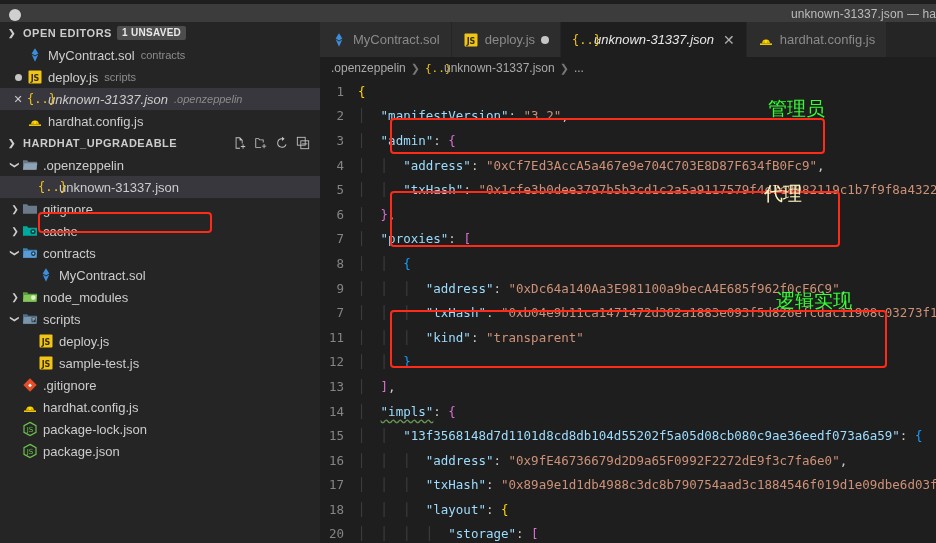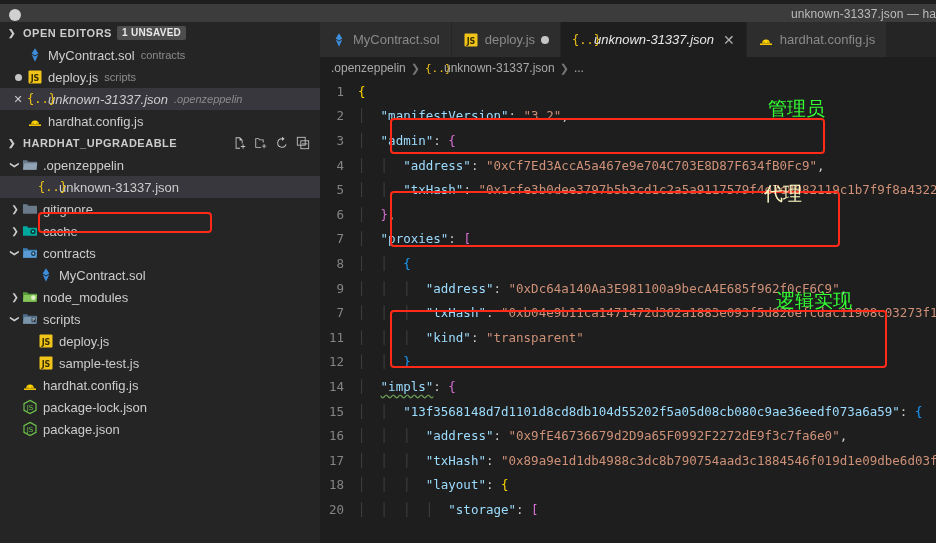--- a/index.html
+++ b/index.html
@@ -333,20 +333,31 @@
         <div class="row treerow">
           <span style="width:16px;flex:none"></span>
           <span class="tw"></span>
           <span class="ico">
             <svg width="16" height="16" viewBox="0 0 16 16">
               <rect x="1.5" y="1.5" width="13" height="13" rx="1" fill="#f0c419"></rect>
               <text x="8" y="11.6" font-size="8" font-family="DejaVu Sans, sans-serif" font-weight="bold" fill="#3a3000" text-anchor="middle">JS</text>
             </svg>
           </span>
           <span class="name">sample-test.js</span>
+        </div>
+        <div class="row treerow">
+          <span style="width:0px;flex:none"></span>
+          <span class="tw"></span>
+          <span class="ico">
+            <svg width="16" height="16" viewBox="0 0 16 16">
+              <path d="M8 1.3 14.7 8 8 14.7 1.3 8z" fill="#e44d26"></path>
+              <path d="M6.2 8.4 8 6.6l1.9 1.8-1.9 1.9z" fill="#fff"></path>
+            </svg>
+          </span>
+          <span class="name">.gitignore</span>
         </div>
         <div class="row treerow">
           <span style="width:0px;flex:none"></span>
           <span class="tw"></span>
           <span class="ico">
             <svg width="16" height="16" viewBox="0 0 16 16">
               <path d="M2 11.4h12v1.6H2z" fill="#f5c400"></path>
               <path d="M4.2 11.2a3.8 3.8 0 0 1 7.6 0z" fill="#ffd900"></path>
               <path d="M5.3 11.2 6 7.9l1 3.3zM9 11.2l1-3.3.7 3.3z" fill="#c79a00"></path>
             </svg>
@@ -425,20 +436,21 @@
         <div class="cline"><span class="ln">3</span><span class="ctext"><span class="guide">│&nbsp;&nbsp;</span><span class="k">"admin"</span><span class="p">: </span><span class="b2">{</span></span></div>
         <div class="cline"><span class="ln">4</span><span class="ctext"><span class="guide">│&nbsp;&nbsp;</span><span class="guide">│&nbsp;&nbsp;</span><span class="k">"address"</span><span class="p">: </span><span class="s">"0xCf7Ed3AccA5a467e9e704C703E8D87F634fB0Fc9"</span><span class="p">,</span></span></div>
         <div class="cline"><span class="ln">5</span><span class="ctext"><span class="guide">│&nbsp;&nbsp;</span><span class="guide">│&nbsp;&nbsp;</span><span class="k">"txHash"</span><span class="p">: </span><span class="s">"0x1cfe3b0dee3797b5b3cd1c2a5a9117579f4e7e8982119c1b7f9f8a4322c</span></span></div>
         <div class="cline"><span class="ln">6</span><span class="ctext"><span class="guide">│&nbsp;&nbsp;</span><span class="b2">}</span><span class="p">,</span></span></div>
         <div class="cline"><span class="ln">7</span><span class="ctext"><span class="guide">│&nbsp;&nbsp;</span><span class="k">"proxies"</span><span class="p">: </span><span class="b2">[</span></span></div>
         <div class="cline"><span class="ln">8</span><span class="ctext"><span class="guide">│&nbsp;&nbsp;</span><span class="guide">│&nbsp;&nbsp;</span><span class="b3">{</span></span></div>
         <div class="cline"><span class="ln">9</span><span class="ctext"><span class="guide">│&nbsp;&nbsp;</span><span class="guide">│&nbsp;&nbsp;</span><span class="guide">│&nbsp;&nbsp;</span><span class="k">"address"</span><span class="p">: </span><span class="s">"0xDc64a140Aa3E981100a9becA4E685f962f0cF6C9"</span><span class="p">,</span></span></div>
         <div class="cline"><span class="ln">7</span><span class="ctext"><span class="guide">│&nbsp;&nbsp;</span><span class="guide">│&nbsp;&nbsp;</span><span class="guide">│&nbsp;&nbsp;</span><span class="k">"txHash"</span><span class="p">: </span><span class="s">"0xb04e9b11ca1471472d362a1883e093f5d826efcdac11908c03273f159</span></span></div>
         <div class="cline"><span class="ln">11</span><span class="ctext"><span class="guide">│&nbsp;&nbsp;</span><span class="guide">│&nbsp;&nbsp;</span><span class="guide">│&nbsp;&nbsp;</span><span class="k">"kind"</span><span class="p">: </span><span class="s">"transparent"</span></span></div>
         <div class="cline"><span class="ln">12</span><span class="ctext"><span class="guide">│&nbsp;&nbsp;</span><span class="guide">│&nbsp;&nbsp;</span><span class="b3">}</span></span></div>
+        <div class="cline"><span class="ln">13</span><span class="ctext"><span class="guide">│&nbsp;&nbsp;</span><span class="b2">]</span><span class="p">,</span></span></div>
         <div class="cline"><span class="ln">14</span><span class="ctext"><span class="guide">│&nbsp;&nbsp;</span><span class="k squiggle-g">"impls"</span><span class="p">: </span><span class="b2">{</span></span></div>
         <div class="cline"><span class="ln">15</span><span class="ctext"><span class="guide">│&nbsp;&nbsp;</span><span class="guide">│&nbsp;&nbsp;</span><span class="k">"13f3568148d7d1101d8cd8db104d55202f5a05d08cb080c9ae36eedf073a6a59"</span><span class="p">: </span><span class="b3">{</span></span></div>
         <div class="cline"><span class="ln">16</span><span class="ctext"><span class="guide">│&nbsp;&nbsp;</span><span class="guide">│&nbsp;&nbsp;</span><span class="guide">│&nbsp;&nbsp;</span><span class="k">"address"</span><span class="p">: </span><span class="s">"0x9fE46736679d2D9a65F0992F2272dE9f3c7fa6e0"</span><span class="p">,</span></span></div>
         <div class="cline"><span class="ln">17</span><span class="ctext"><span class="guide">│&nbsp;&nbsp;</span><span class="guide">│&nbsp;&nbsp;</span><span class="guide">│&nbsp;&nbsp;</span><span class="k">"txHash"</span><span class="p">: </span><span class="s">"0x89a9e1d1db4988c3dc8b790754aad3c1884546f019d1e09dbe6d03f78</span></span></div>
         <div class="cline"><span class="ln">18</span><span class="ctext"><span class="guide">│&nbsp;&nbsp;</span><span class="guide">│&nbsp;&nbsp;</span><span class="guide">│&nbsp;&nbsp;</span><span class="k">"layout"</span><span class="p">: </span><span class="b1">{</span></span></div>
         <div class="cline"><span class="ln">20</span><span class="ctext"><span class="guide">│&nbsp;&nbsp;</span><span class="guide">│&nbsp;&nbsp;</span><span class="guide">│&nbsp;&nbsp;</span><span class="guide">│&nbsp;&nbsp;</span><span class="k">"storage"</span><span class="p">: </span><span class="b2">[</span></span></div>
       </div>
   </div>
 
   <div id="anno-layer">

